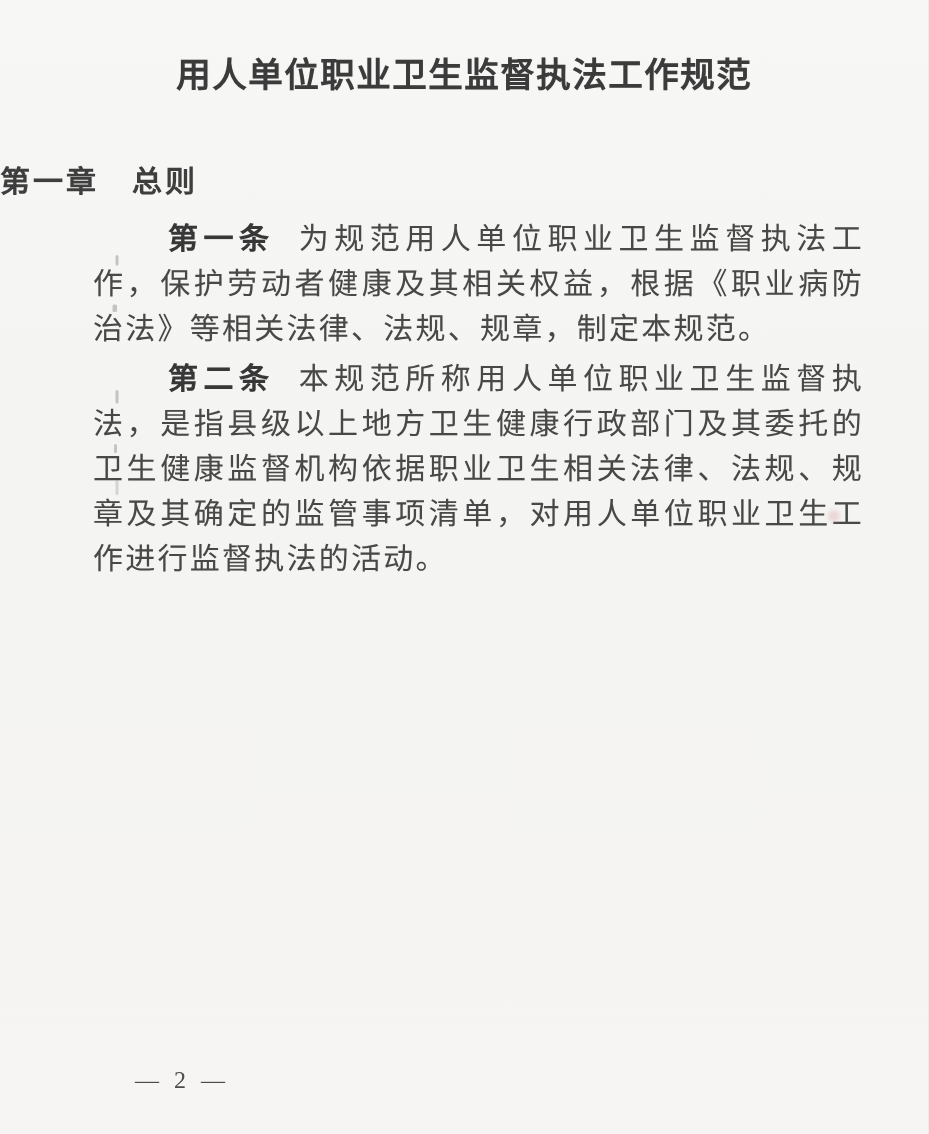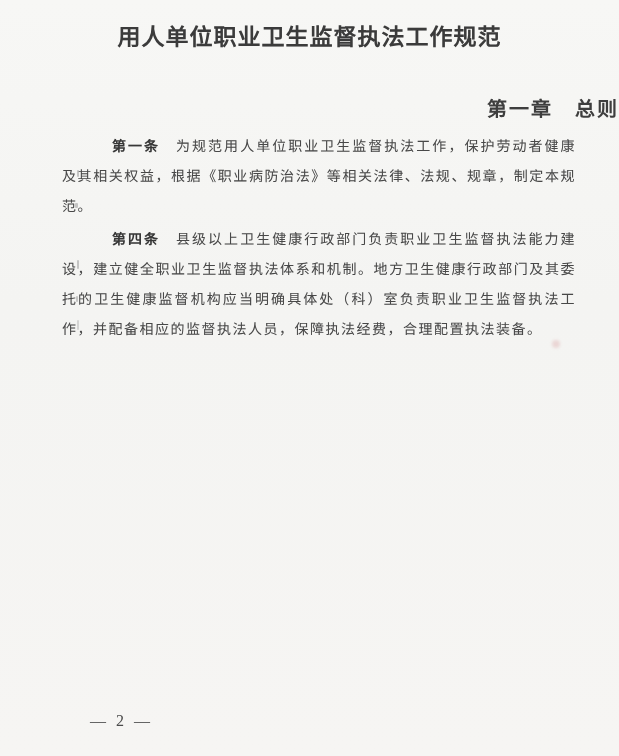--- a/index.html
+++ b/index.html
@@ -12,44 +12,44 @@
     width: 619px;
     height: 756px;
     margin: 0;
     background: linear-gradient(180deg, #f7f7f5 0%, #f4f4f2 40%, #f6f5f3 100%);
     font-family: "Liberation Serif", "DejaVu Serif", serif;
     color: #474747;
     overflow: hidden;
   }
   .doc-title {
     margin: 0;
-    padding-top: 23px;
+    padding-top: 36px;
     text-align: center;
     font-size: 23px;
     line-height: 30px;
     font-weight: bold;
     letter-spacing: 1px;
     color: #3b3b3b;
     text-shadow: 0 0 0.6px #55555533;
   }
   .chapter-heading {
     margin: 45px 0 0 0;
-    text-align: right;
+    text-align: left;
     font-size: 20px;
     line-height: 22px;
     font-weight: bold;
     letter-spacing: 2px;
     color: #3e3e3e;
   }
   .doc-body {
     margin: 12px 43px 0 62px; 
   }
   .para {
     margin: 0 0 3px 0;
-    font-size: 14px;
+    font-size: 20px;
     line-height: 30px;
     letter-spacing: 1.5px;
     text-align: justify;
     text-indent: 50px;
     color: #484848;
     text-shadow: 0 0 0.5px #60606026;
   }
   .article-no {
     font-weight: bold;
     color: #373737;
@@ -91,23 +91,23 @@
 <div class="page">
 
   <h1 class="doc-title">用人单位职业卫生监督执法工作规范</h1>
 
   <h2 class="chapter-heading">第一章　总则</h2>
 
   <div class="doc-body">
 
     <p class="para"><span class="article-no">第一条</span><span>为规范用人单位职业卫生监督执法工作，保护劳动者健康及其相关权益，根据《职业病防治法》等相关法律、法规、规章，制定本规范。</span></p>
 
+    <p class="para"><span class="article-no">第二条</span><span>本规范所称用人单位职业卫生监督执法，是指县级以上地方卫生健康行政部门及其委托的卫生健康监督机构依据职业卫生相关法律、法规、规章及其确定的监管事项清单，对用人单位职业卫生工作进行监督执法的活动。</span></p>
 
 
-    <p class="para"><span class="article-no">第四条</span><span>县级以上卫生健康行政部门负责职业卫生监督执法能力建设，建立健全职业卫生监督执法体系和机制。地方卫生健康行政部门及其委托的卫生健康监督机构应当明确具体处（科）室负责职业卫生监督执法工作，并配备相应的监督执法人员，保障执法经费，合理配置执法装备。</span></p>
 
 
   </div>
 
   <div class="page-number">— 2 —</div>
 
   <div class="speck s1"></div>
   <div class="speck s2"></div>
   <div class="speck s3"></div>
   <div class="speck s4"></div>

